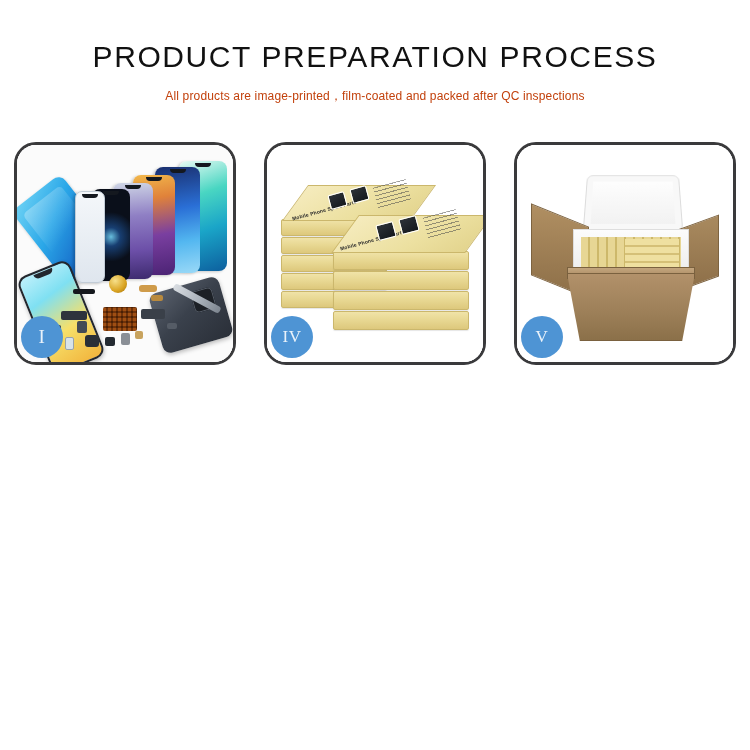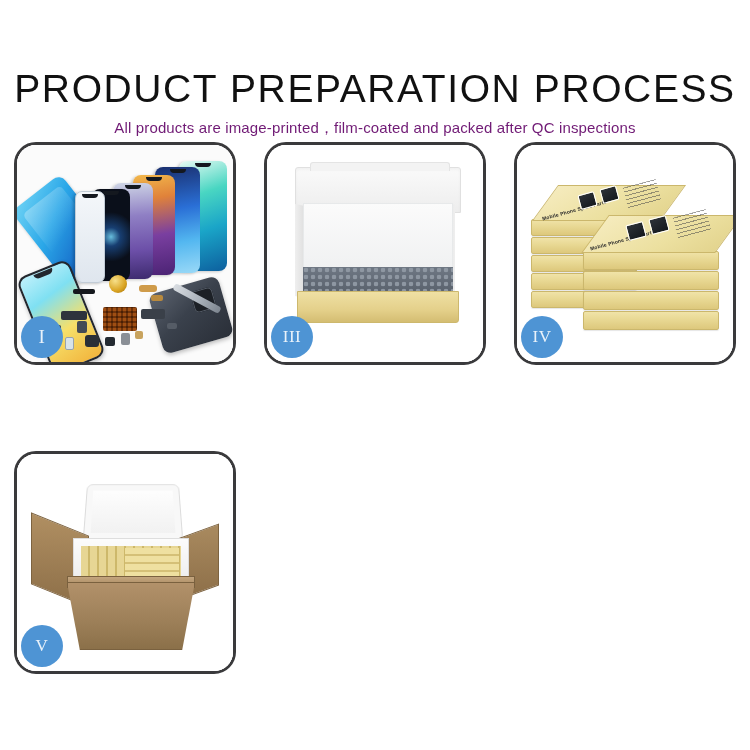--- a/index.html
+++ b/index.html
@@ -22,34 +22,33 @@
   
   .header {
     position: absolute;
     top: 36px;
     left: 0;
     width: 750px;
     text-align: center;
   }
   .title {
     font-family: "Liberation Sans", sans-serif;
-    font-size: 39px;
+    font-size: 30px;
     font-weight: 400;
     letter-spacing: 1.6px;
     color: #111111;
     line-height: 42px;
     white-space: nowrap;
-    margin-top: 32px;
   }
   .subtitle {
     margin-top: 8px;
     font-family: "Liberation Sans", sans-serif;
-    font-size: 15px;
+    font-size: 12px;
     font-weight: 400;
-    color: #701a75;
+    color: #c2410c;
     letter-spacing: 0.15px;
     line-height: 20px;
     white-space: nowrap;
   }
 
   
   .grid {
     position: absolute;
     top: 142px;
     left: 14px;
@@ -458,33 +457,20 @@
           <div class="tinypart tp11"></div>
           <div class="tinypart tp12"></div>
           <div class="tinypart tp13"></div>
           <div class="screwdriver"></div>
         </div>
       </div>
       <div class="badge">I</div>
     </div>
 
 
-    <div class="panel">
-      <div class="panel-inner">
-        <div class="scene-box3">
-          <div class="b3-lidback"></div>
-          <div class="b3-leftwall"></div>
-          <div class="b3-rightwall"></div>
-          <div class="b3-foamback"></div>
-          <div class="b3-greybar"></div>
-          <div class="b3-front"></div>
-        </div>
-      </div>
-      <div class="badge small-num">III</div>
-    </div>
 
     <div class="panel">
       <div class="panel-inner">
         <div class="scene-stack">
 
           <div class="sbox" style="left:14px; top:74px;  width:106px; height:17px;"></div>
           <div class="sbox" style="left:14px; top:92px;  width:106px; height:17px;"></div>
           <div class="sbox" style="left:14px; top:110px; width:106px; height:17px;"></div>
           <div class="sbox" style="left:14px; top:128px; width:106px; height:17px;"></div>
           <div class="sbox" style="left:14px; top:146px; width:106px; height:17px;"></div>

